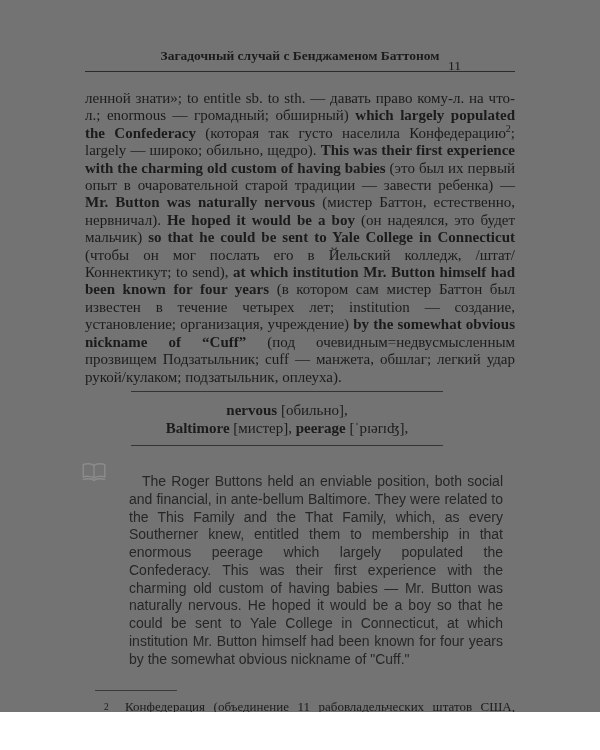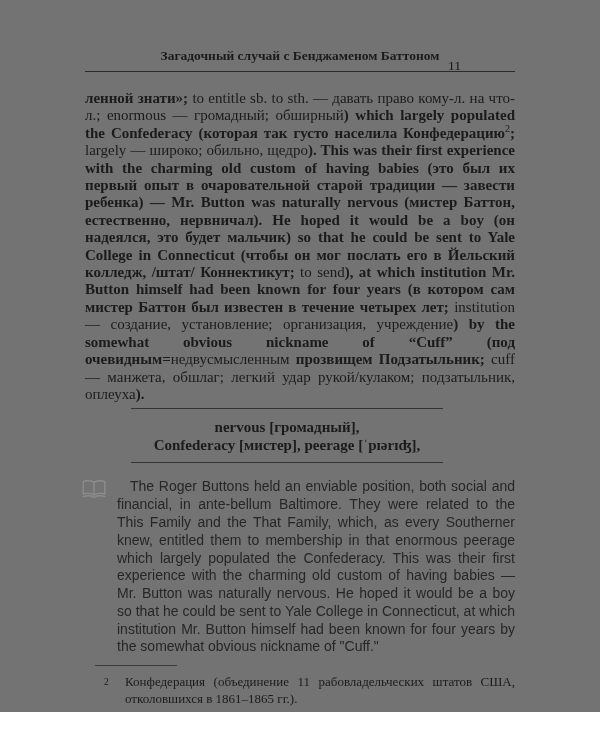--- a/index.html
+++ b/index.html
@@ -33,21 +33,21 @@
     font-size: 13.5px;
     line-height: 15px;
   }
   
   .main-par {
     margin: 18px 0 0 0;
     font-size: 15px;
     line-height: 17.4px;
     text-align: justify;
   }
-  .rn { font-style: normal; font-weight: bold; }
+  .rn { font-style: normal; font-weight: normal; }
   .ri { }
   .rb { font-weight: bold; }
   .main-par sup, .t-line sup { font-size: 10px; line-height: 0; vertical-align: super; }
   
   .transcription {
     margin: 5px 0 0 46px;
     width: 312px;
     border-top: 1.5px solid #333333;
     border-bottom: 1.5px solid #333333;
     padding: 9px 0 8px 0;
@@ -56,21 +56,21 @@
   .t-line { font-size: 15px; line-height: 18px; }
   
   .reading {
     display: flex;
     align-items: flex-start;
     margin-top: 15px;
     margin-left: -4px;
   }
   .book-icon { flex: 0 0 auto; margin: 1px 10px 0 0; width: 26px; height: 20px; }
   .reading-par {
-    margin: 0;
+    margin: 12px;
     font-family: "Liberation Sans", sans-serif;
     font-size: 14px;
     line-height: 17.8px;
     text-align: justify;
     text-indent: 13px;
     color: #262626;
   }
   
   .fn-rule {
     margin: 9px 0 0 10px;
@@ -98,22 +98,22 @@
 <div class="page">
 
   <div class="header">
     <span class="header-title">Загадочный случай с Бенджаменом Баттоном</span>
     <span class="page-number">11</span>
   </div>
 
   <p class="main-par"><span class="rn">ленной знати»; </span><span class="ri">to entitle sb. to sth. — давать право кому-л. на что-л.; enormous — громадный; обширный</span><span class="rn">) </span><span class="rb">which largely populated the Confederacy</span><span class="rn"> (которая так густо населила Конфедерацию</span><sup>2</sup><span class="rn">; </span><span class="ri">largely — широко; обильно, щедро</span><span class="rn">). </span><span class="rb">This was their first experience with the charming old custom of having babies</span><span class="rn"> (это был их первый опыт в очаровательной старой традиции — завести ребенка) — </span><span class="rb">Mr. Button was naturally nervous</span><span class="rn"> (мистер Баттон, естественно, нервничал). </span><span class="rb">He hoped it would be a boy</span><span class="rn"> (он надеялся, это будет мальчик) </span><span class="rb">so that he could be sent to Yale College in Connecticut</span><span class="rn"> (чтобы он мог послать его в Йельский колледж, /штат/ Коннектикут; </span><span class="ri">to send</span><span class="rn">), </span><span class="rb">at which institution Mr. Button himself had been known for four years</span><span class="rn"> (в котором сам мистер Баттон был известен в течение четырех лет; </span><span class="ri">institution — создание, установление; организация, учреждение</span><span class="rn">) </span><span class="rb">by the somewhat obvious nickname of “Cuff”</span><span class="rn"> (под очевидным=</span><span class="ri">недвусмысленным</span><span class="rn"> прозвищем Подзатыльник; </span><span class="ri">cuff — манжета, обшлаг; легкий удар рукой/кулаком; подзатыльник, оплеуха</span><span class="rn">).</span></p>
 
   <div class="transcription">
-    <div class="t-line"><span class="rb">nervous</span><span class="rn"> [громадный],</span></div>
-    <div class="t-line"><span class="rb">Confederacy</span><span class="rn"> [мистер], </span><span class="rb">peerage</span><span class="rn"> [ˈpɪərɪʤ],</span></div>
+    <div class="t-line"><span class="rb">nervous</span><span class="rn"> [обильно],</span></div>
+    <div class="t-line"><span class="rb">Baltimore</span><span class="rn"> [мистер], </span><span class="rb">peerage</span><span class="rn"> [ˈpɪərɪʤ],</span></div>
   </div>
 
   <div class="reading">
     <span class="book-icon">
       <svg width="26" height="20" viewBox="0 0 26 20" fill="none" stroke="#8c8c8c" stroke-width="1.4" stroke-linejoin="round" stroke-linecap="round">
         <path d="M13 3.2 C10.5 1.4, 5 1.2, 2.2 2.6 L2.2 15.2 C5 13.8, 10.5 14, 13 16 C15.5 14, 21 13.8, 23.8 15.2 L23.8 2.6 C21 1.2, 15.5 1.4, 13 3.2 Z"></path>
         <path d="M13 3.2 L13 16"></path>
         <path d="M2.2 17.6 C5.8 16.3, 10.8 16.5, 13 18.5 C15.2 16.5, 20.2 16.3, 23.8 17.6"></path>
       </svg>
     </span>

